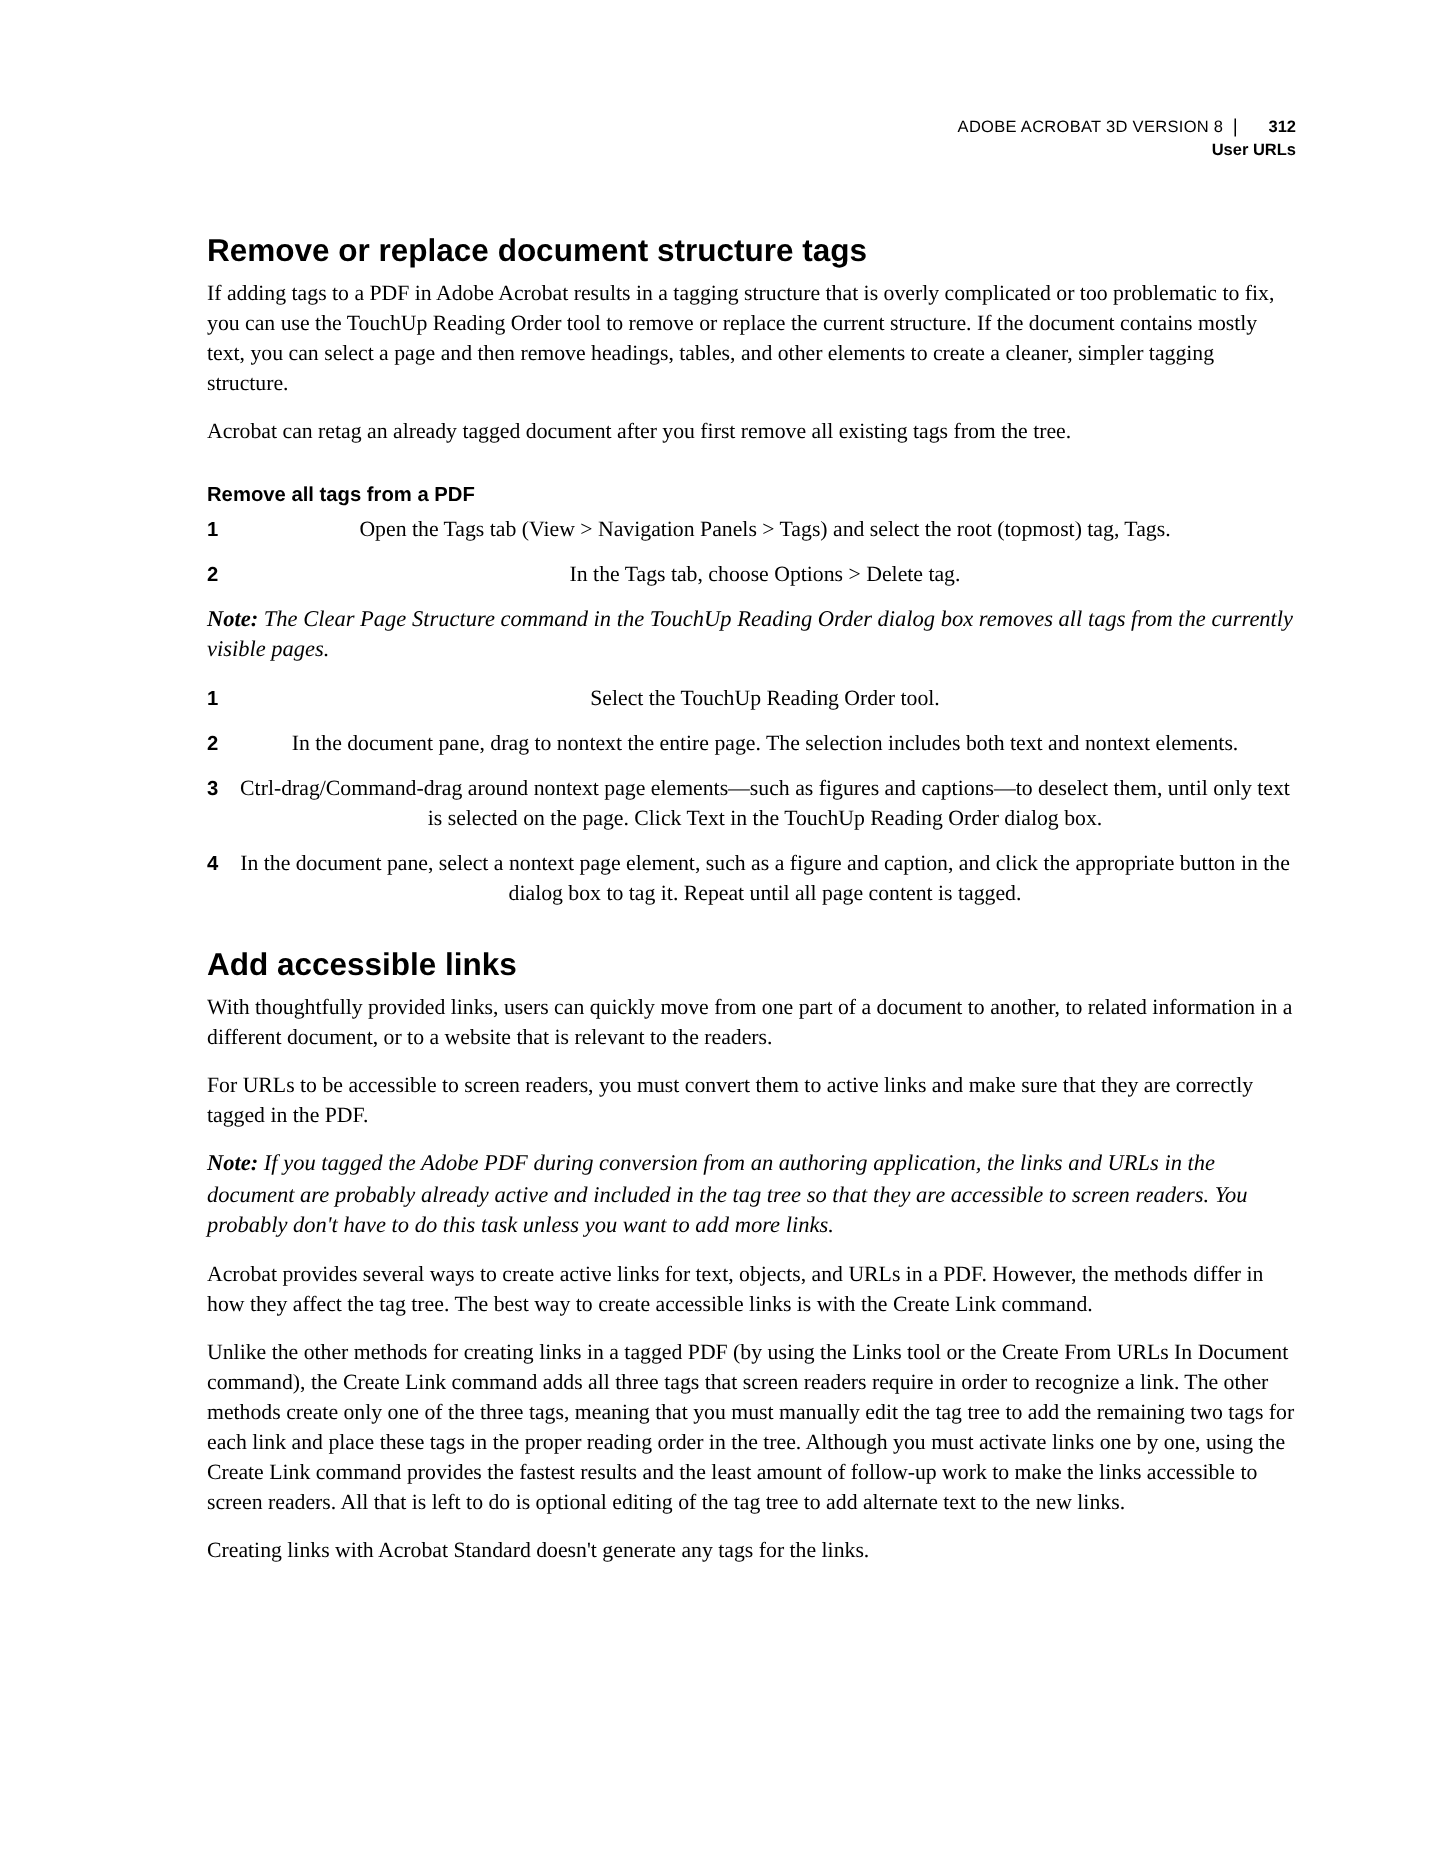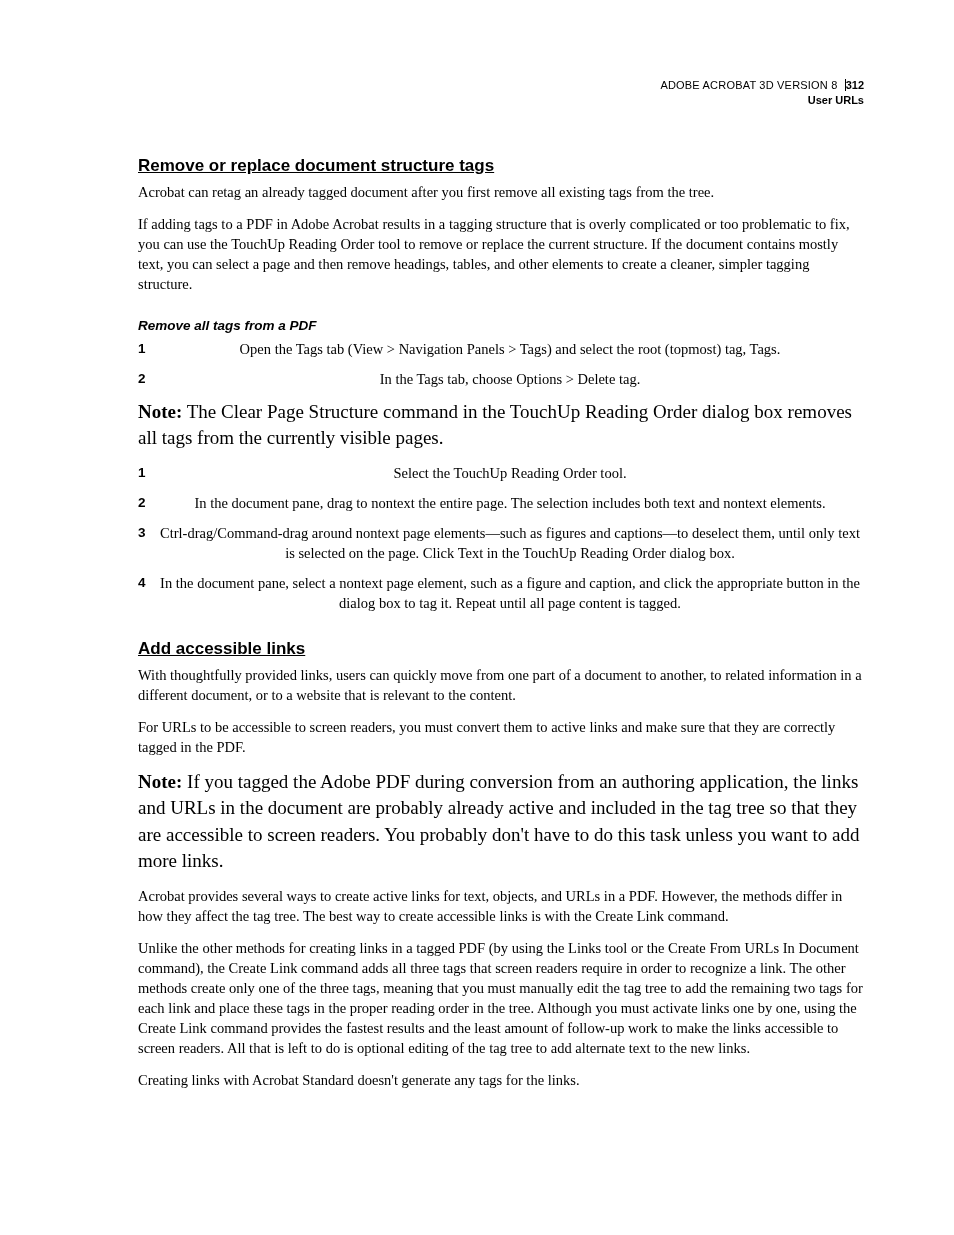--- a/index.html
+++ b/index.html
@@ -20,47 +20,46 @@
     font-size: 11px;
     line-height: 1.35;
     margin-bottom: 48px;
     position: relative;
   }
   .running-line1 { letter-spacing: 0.2px; margin-top: 16px; }
   .running-line2 { font-weight: 700; }
   .page-number {
     font-weight: 700;
     border-left: 1px solid #000;
-    padding-left: 0;
+    padding-left: 22px;
     margin-left: 4px;
     text-align: center;
   }
   h2.section {
     font-family: "Myriad Pro", "Helvetica Neue", Arial, sans-serif;
     font-weight: 700;
-    font-size: 17px;
+    font-size: 21px;
     margin: 26px 0 6px 0;
-    text-decoration: underline;
   }
   h3.subhead {
     font-family: "Myriad Pro", "Helvetica Neue", Arial, sans-serif;
     font-weight: 700;
     font-size: 13.5px;
     margin: 24px 0 4px 0;
-    font-style: italic;
   }
   p.body {
     font-size: 14.5px;
     line-height: 1.38;
     margin: 6px 0 12px 0;
     text-align: left;
   }
   p.note {
-    font-size: 19px;
+    font-size: 15px;
     line-height: 1.38;
+    font-style: italic;
     margin: 6px 0 12px 0;
   }
   p.note .note-label {
     font-weight: 700;
   }
   .step {
     font-size: 14.5px;
     line-height: 1.38;
     margin: 6px 0 10px 0;
     display: flex;
@@ -82,22 +81,22 @@
 
   <div class="running-header">
     <div>
       <span class="running-line1">ADOBE ACROBAT 3D VERSION 8</span>
       <span class="page-number">312</span>
     </div>
     <div class="running-line2">User URLs</div>
   </div>
 
   <h2 class="section">Remove or replace document structure tags</h2>
+  <p class="body">If adding tags to a PDF in Adobe Acrobat results in a tagging structure that is overly complicated or too problematic to fix, you can use the TouchUp Reading Order tool to remove or replace the current structure. If the document contains mostly text, you can select a page and then remove headings, tables, and other elements to create a cleaner, simpler tagging structure.</p>
   <p class="body">Acrobat can retag an already tagged document after you first remove all existing tags from the tree.</p>
-  <p class="body">If adding tags to a PDF in Adobe Acrobat results in a tagging structure that is overly complicated or too problematic to fix, you can use the TouchUp Reading Order tool to remove or replace the current structure. If the document contains mostly text, you can select a page and then remove headings, tables, and other elements to create a cleaner, simpler tagging structure.</p>
 
   <h3 class="subhead">Remove all tags from a PDF</h3>
   <div class="step">
     <span class="num">1</span>
     <span class="txt">Open the Tags tab (View &gt; Navigation Panels &gt; Tags) and select the root (topmost) tag, Tags.</span>
   </div>
   <div class="step">
     <span class="num">2</span>
     <span class="txt">In the Tags tab, choose Options &gt; Delete tag.</span>
   </div>
@@ -116,21 +115,21 @@
   <div class="step">
     <span class="num">3</span>
     <span class="txt">Ctrl-drag/Command-drag around nontext page elements—such as figures and captions—to deselect them, until only text is selected on the page. Click Text in the TouchUp Reading Order dialog box.</span>
   </div>
   <div class="step">
     <span class="num">4</span>
     <span class="txt">In the document pane, select a nontext page element, such as a figure and caption, and click the appropriate button in the dialog box to tag it. Repeat until all page content is tagged.</span>
   </div>
 
   <h2 class="section">Add accessible links</h2>
-  <p class="body">With thoughtfully provided links, users can quickly move from one part of a document to another, to related information in a different document, or to a website that is relevant to the content.</p>
+  <p class="body">With thoughtfully provided links, users can quickly move from one part of a document to another, to related information in a different document, or to a website that is relevant to the readers.</p>
   <p class="body">For URLs to be accessible to screen readers, you must convert them to active links and make sure that they are correctly tagged in the PDF.</p>
   <p class="note">
     <span class="note-label">Note:</span><span> If you tagged the Adobe PDF during conversion from an authoring application, the links and URLs in the document are probably already active and included in the tag tree so that they are accessible to screen readers. You probably don't have to do this task unless you want to add more links.</span>
   </p>
   <p class="body">Acrobat provides several ways to create active links for text, objects, and URLs in a PDF. However, the methods differ in how they affect the tag tree. The best way to create accessible links is with the Create Link command.</p>
   <p class="body">Unlike the other methods for creating links in a tagged PDF (by using the Links tool or the Create From URLs In Document command), the Create Link command adds all three tags that screen readers require in order to recognize a link. The other methods create only one of the three tags, meaning that you must manually edit the tag tree to add the remaining two tags for each link and place these tags in the proper reading order in the tree. Although you must activate links one by one, using the Create Link command provides the fastest results and the least amount of follow-up work to make the links accessible to screen readers. All that is left to do is optional editing of the tag tree to add alternate text to the new links.</p>
   <p class="body">Creating links with Acrobat Standard doesn't generate any tags for the links.</p>
 
 </div>
 

